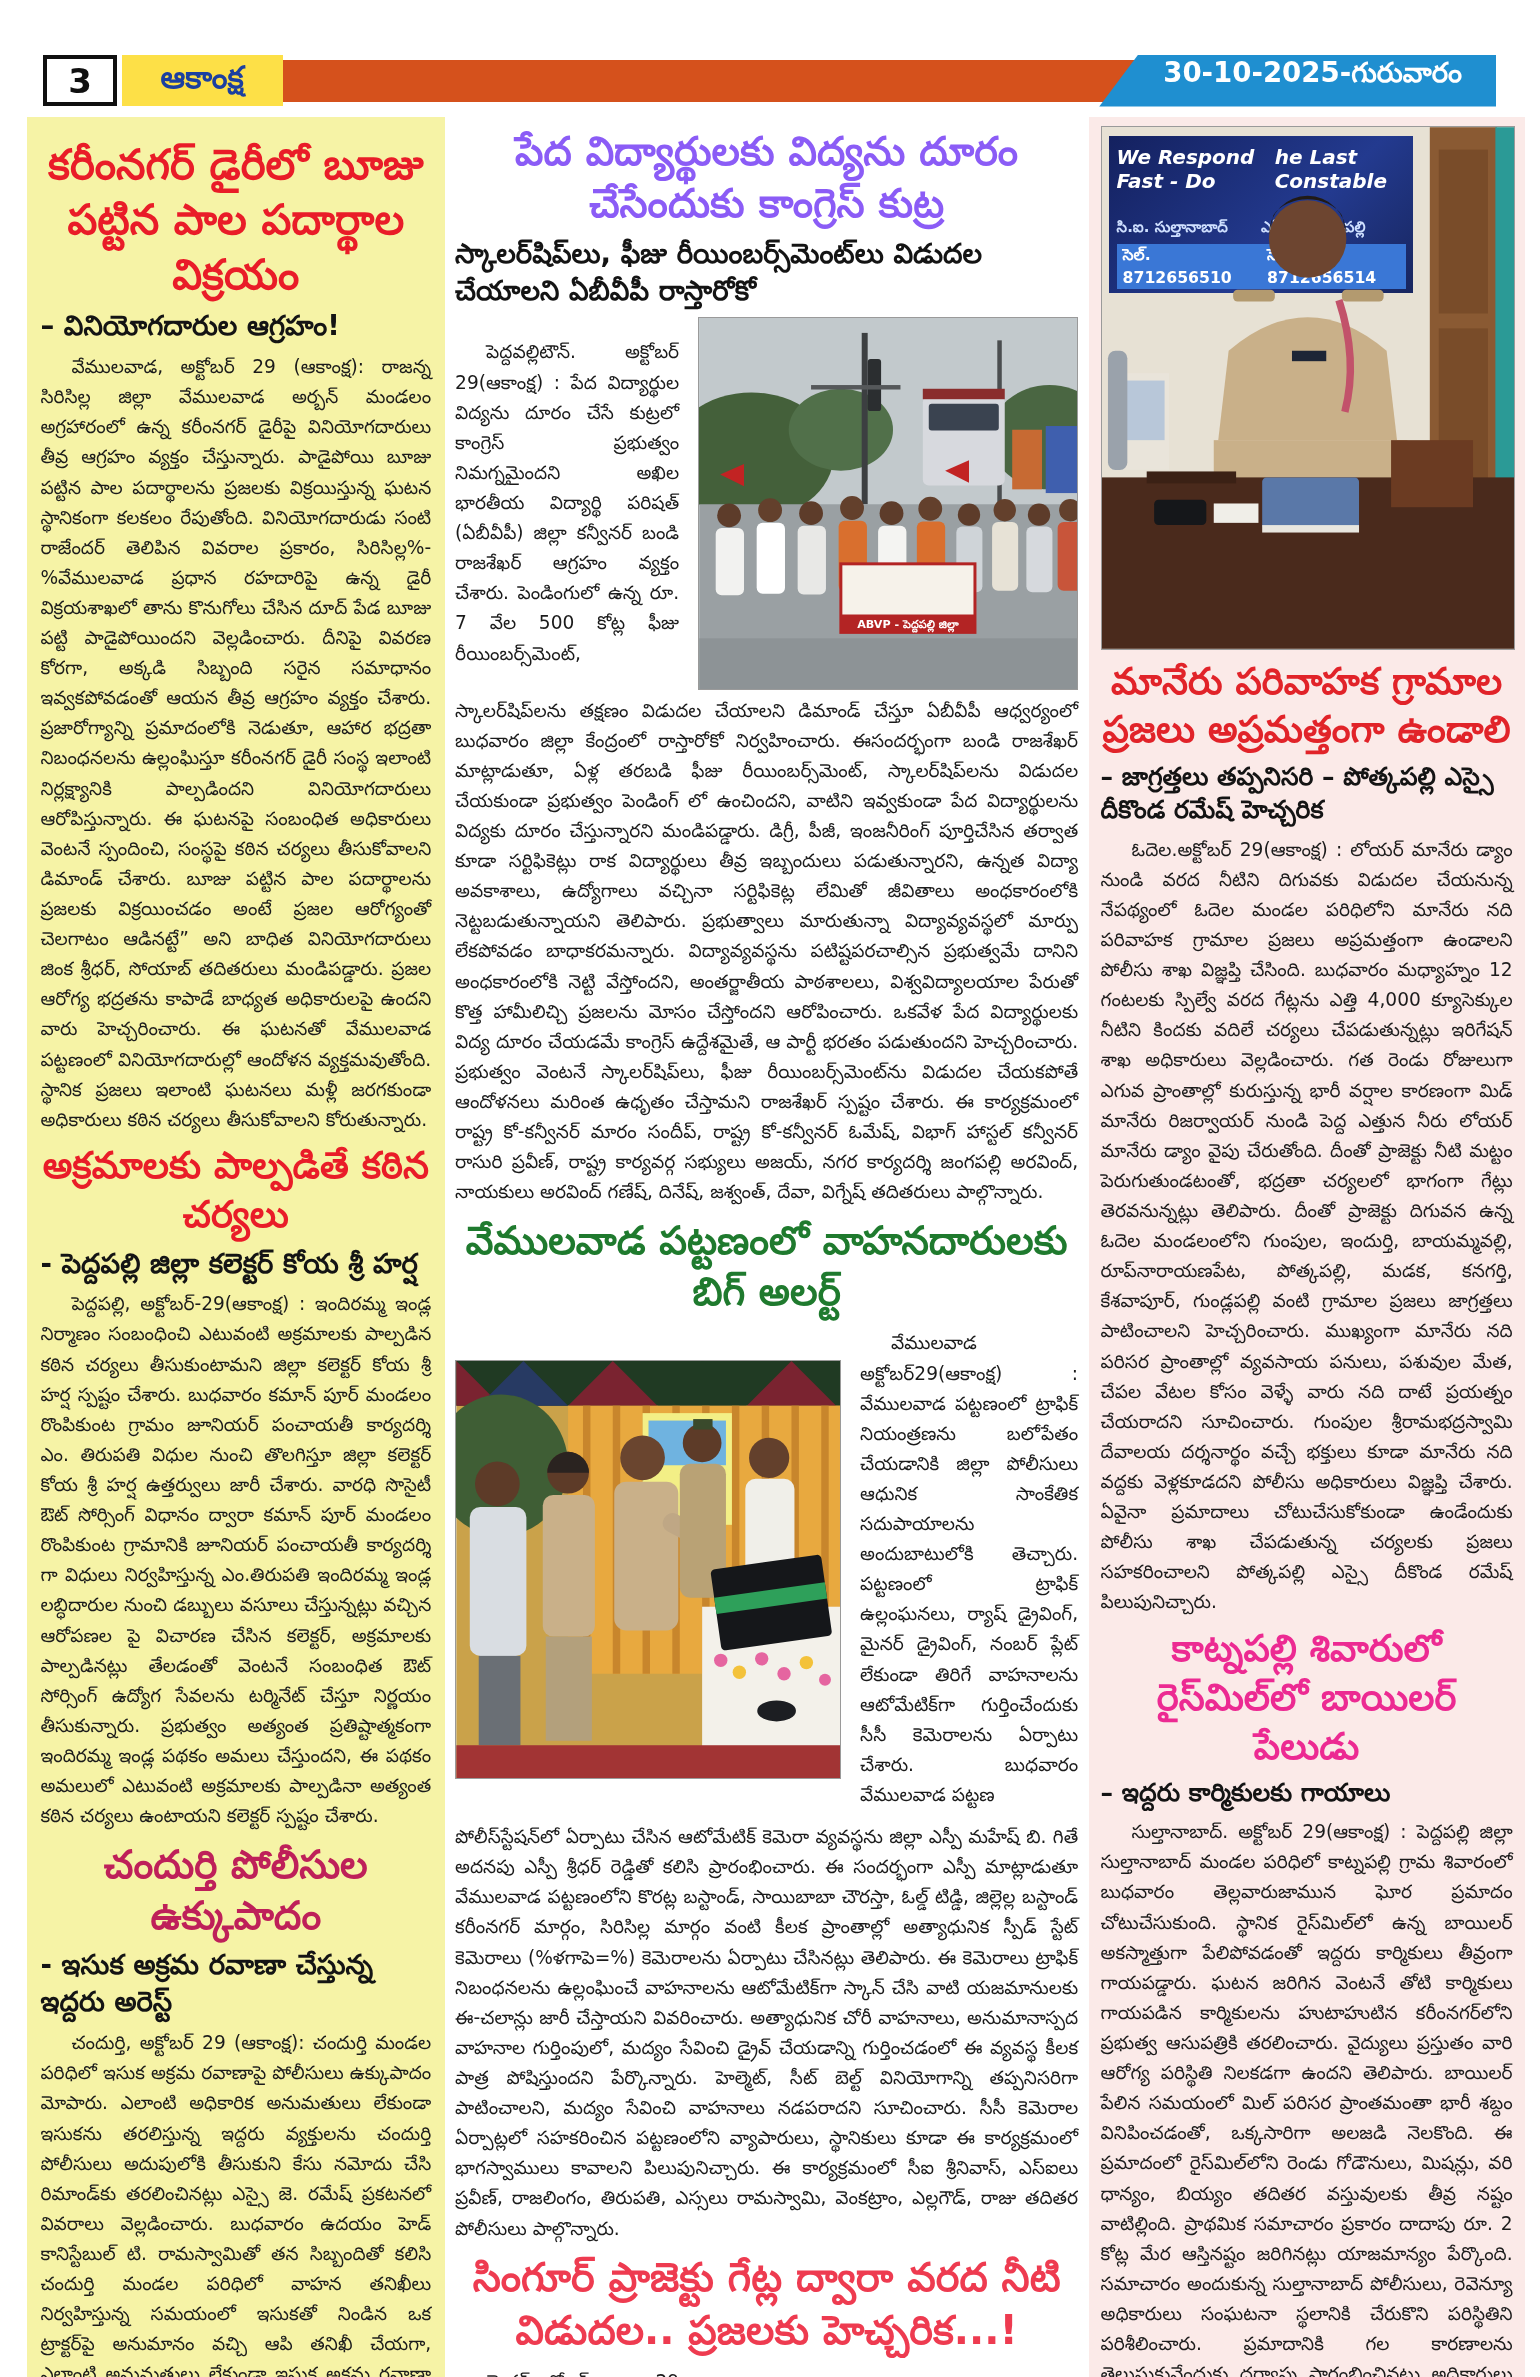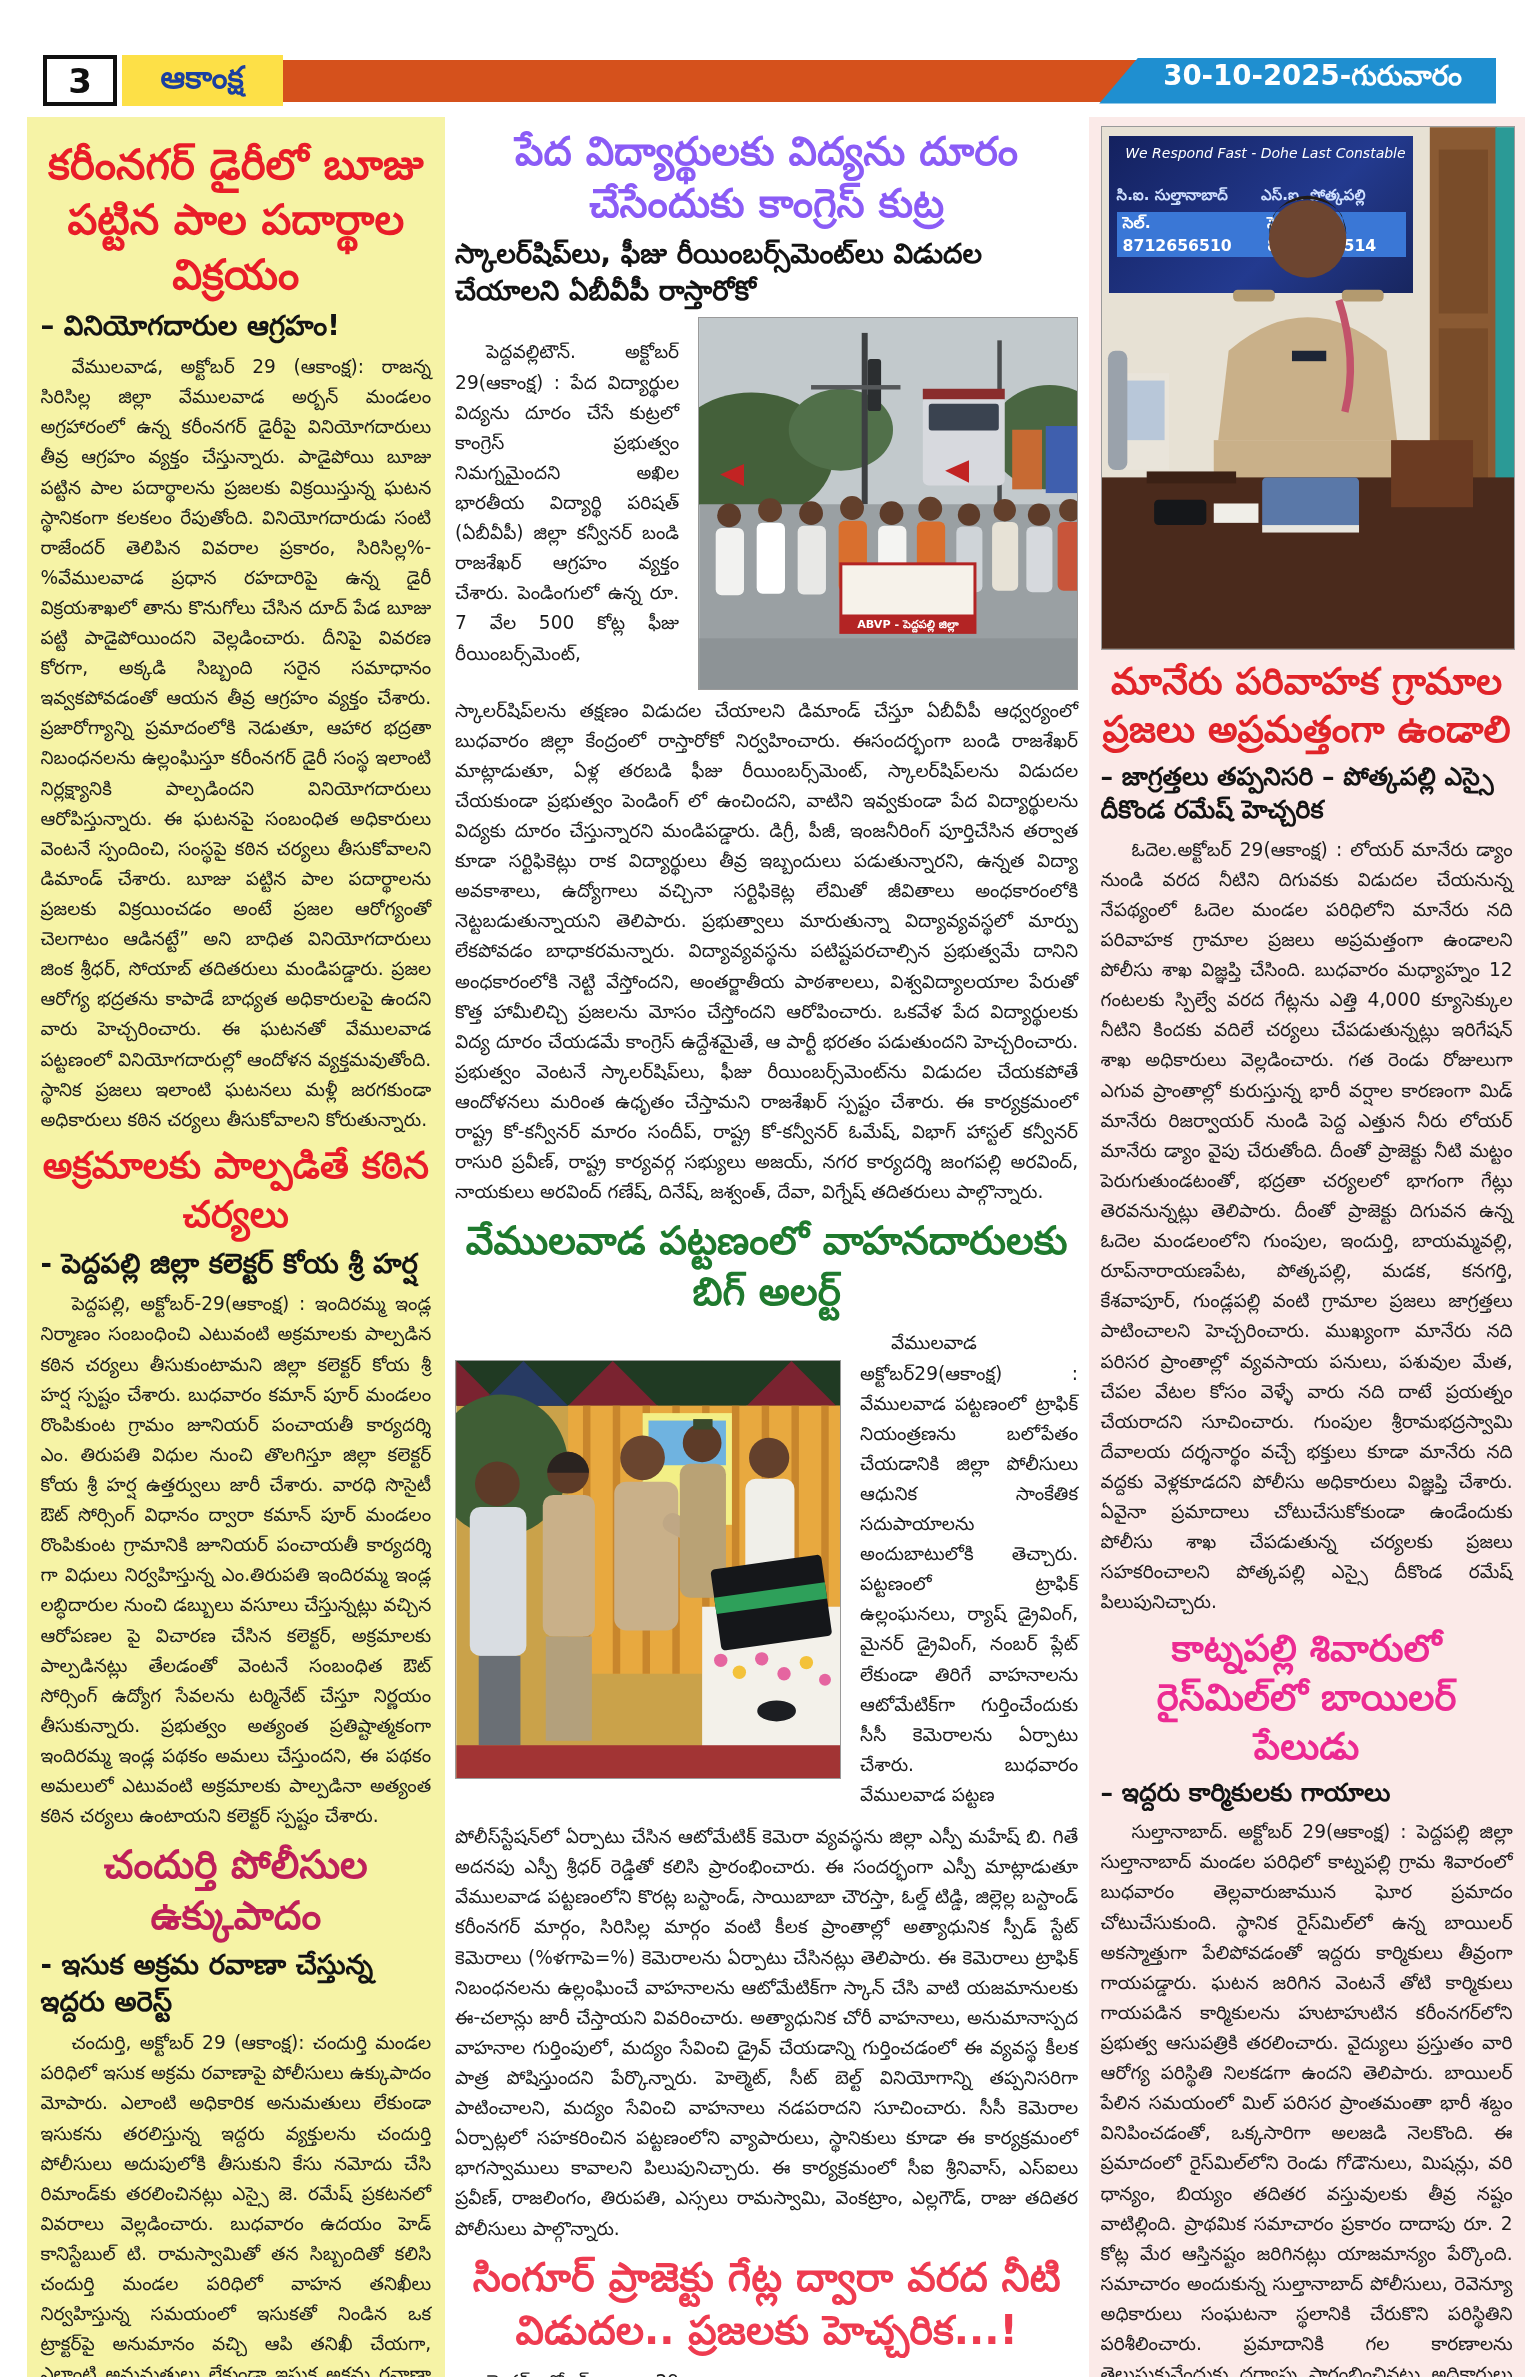--- a/index.html
+++ b/index.html
@@ -6,21 +6,21 @@
   .page{position:relative;width:1541px;min-height:2377px;background:#ffffff;
         font-family:"DejaVu Sans","Liberation Sans",sans-serif;color:#1b1b1b;overflow:hidden;}
   
   .masthead{display:flex;align-items:center;margin:56px 45px 0 43px;height:49px;}
   .pagenum{width:66px;height:43px;border:4.5px solid #101010;background:#fff;display:flex;align-items:center;justify-content:center;
            font-size:34px;font-weight:bold;color:#101010;}
   .logo{width:161px;height:51px;margin-left:4.5px;background:#fde047;display:flex;align-items:center;justify-content:center;
         color:#1B3FA0;font-weight:bold;font-size:31px;}
   .orange-strip{flex:1;height:42px;background:#D5511C;}
   .date-box{height:42px;background:#1F8FD0;color:#fff;font-weight:bold;font-size:27.6px;display:flex;align-items:center;
-            padding:0 34px 4px 64px;margin-left:-39px;clip-path:polygon(39px 0,100% 0,100% 100%,0 100%);}
+            padding:0 34px 10px 64px;margin-left:-39px;clip-path:polygon(39px 0,100% 0,100% 100%,0 100%);}
   
   .columns{display:flex;gap:9px;padding:12px 16.4px 22.4px 27px;align-items:flex-start;}
   .col{box-sizing:border-box;}
   .col-left{width:422px;background:#F6F3A6;padding:12px 13.4px 22.4px 13.4px;}
   .col-mid{width:626px;background:#ffffff;padding:0 1.5px;}
   .col-right{width:436px;background:#FBEAE8;padding:9px 12px 19.4px 12px;}
   
   .hl{margin:7.5px 0 4.5px 0;text-align:center;font-weight:bold;line-height:1.32;}
   .hl.red{color:#E91C28;font-size:42px;}
   .hl.purple{color:#8b5cf6;font-size:40px;}
@@ -36,21 +36,21 @@
   .split{display:flex;gap:19px;align-items:center;margin:4.5px 0;}
   .split .narrow{width:224px;flex:0 0 auto;}
   .split .grow{flex:1;}
   figure{margin:0;}
   .photo{border:0.7px solid #9a9a9a;overflow:hidden;background:#dfe2e4;}
   .photo svg{display:block;}
   
   .officer-wrap{position:relative;width:412px;height:522px;border:0.7px solid #9a9a9a;background:#E7E1D4;}
   .officer-wrap .banner{position:absolute;left:7.5px;top:9px;width:304px;height:157px;background:linear-gradient(135deg,#14215f,#233a8f 60%,#18265f);
                         color:#fff;padding:9px 7.5px;box-sizing:border-box;}
-  .banner .line1{font-size:14px;font-weight:normal;font-style:italic;display:flex;justify-content:flex-end;}
+  .banner .line1{font-size:20px;font-weight:bold;font-style:italic;display:flex;justify-content:flex-end;}
   .banner .contacts{display:flex;justify-content:space-between;margin-top:25px;font-size:15px;font-weight:bold;color:#cfe0ff;}
   .banner .chip{margin-top:4.5px;background:#3a77d6;color:#fff;padding:1.5px 6px;font-size:15.7px;display:inline-block;}
   .officer-wrap svg{position:absolute;left:0;top:0;}
 </style>
 </head>
 <body>
 
 <div class="page">
 
   <header class="masthead">

